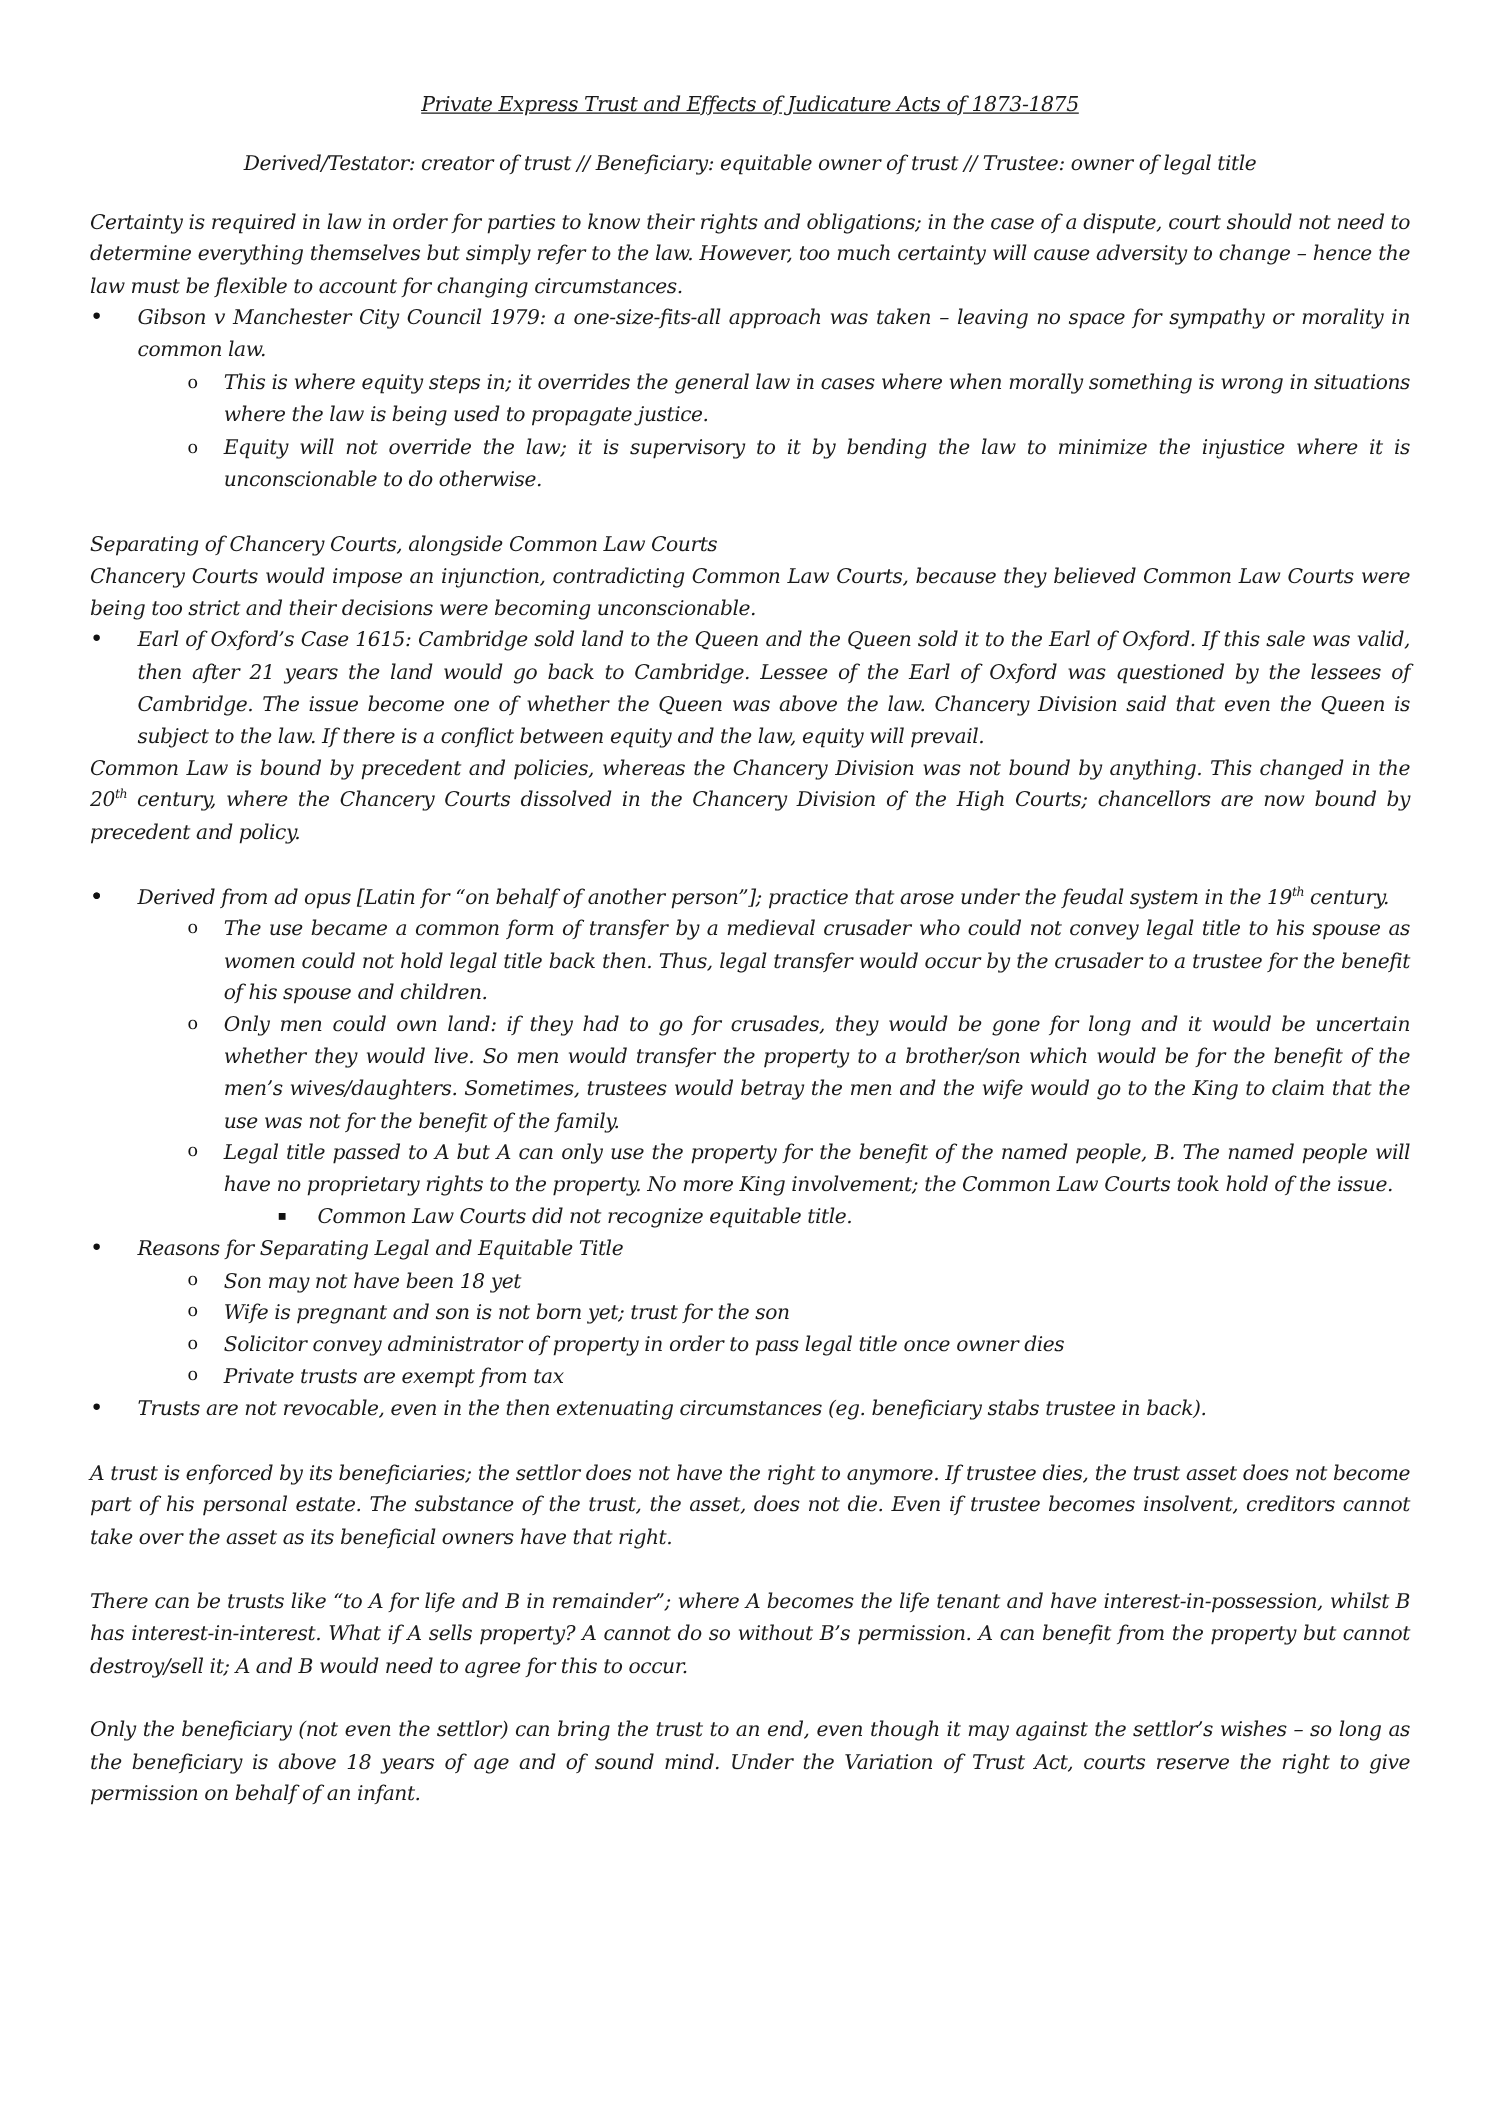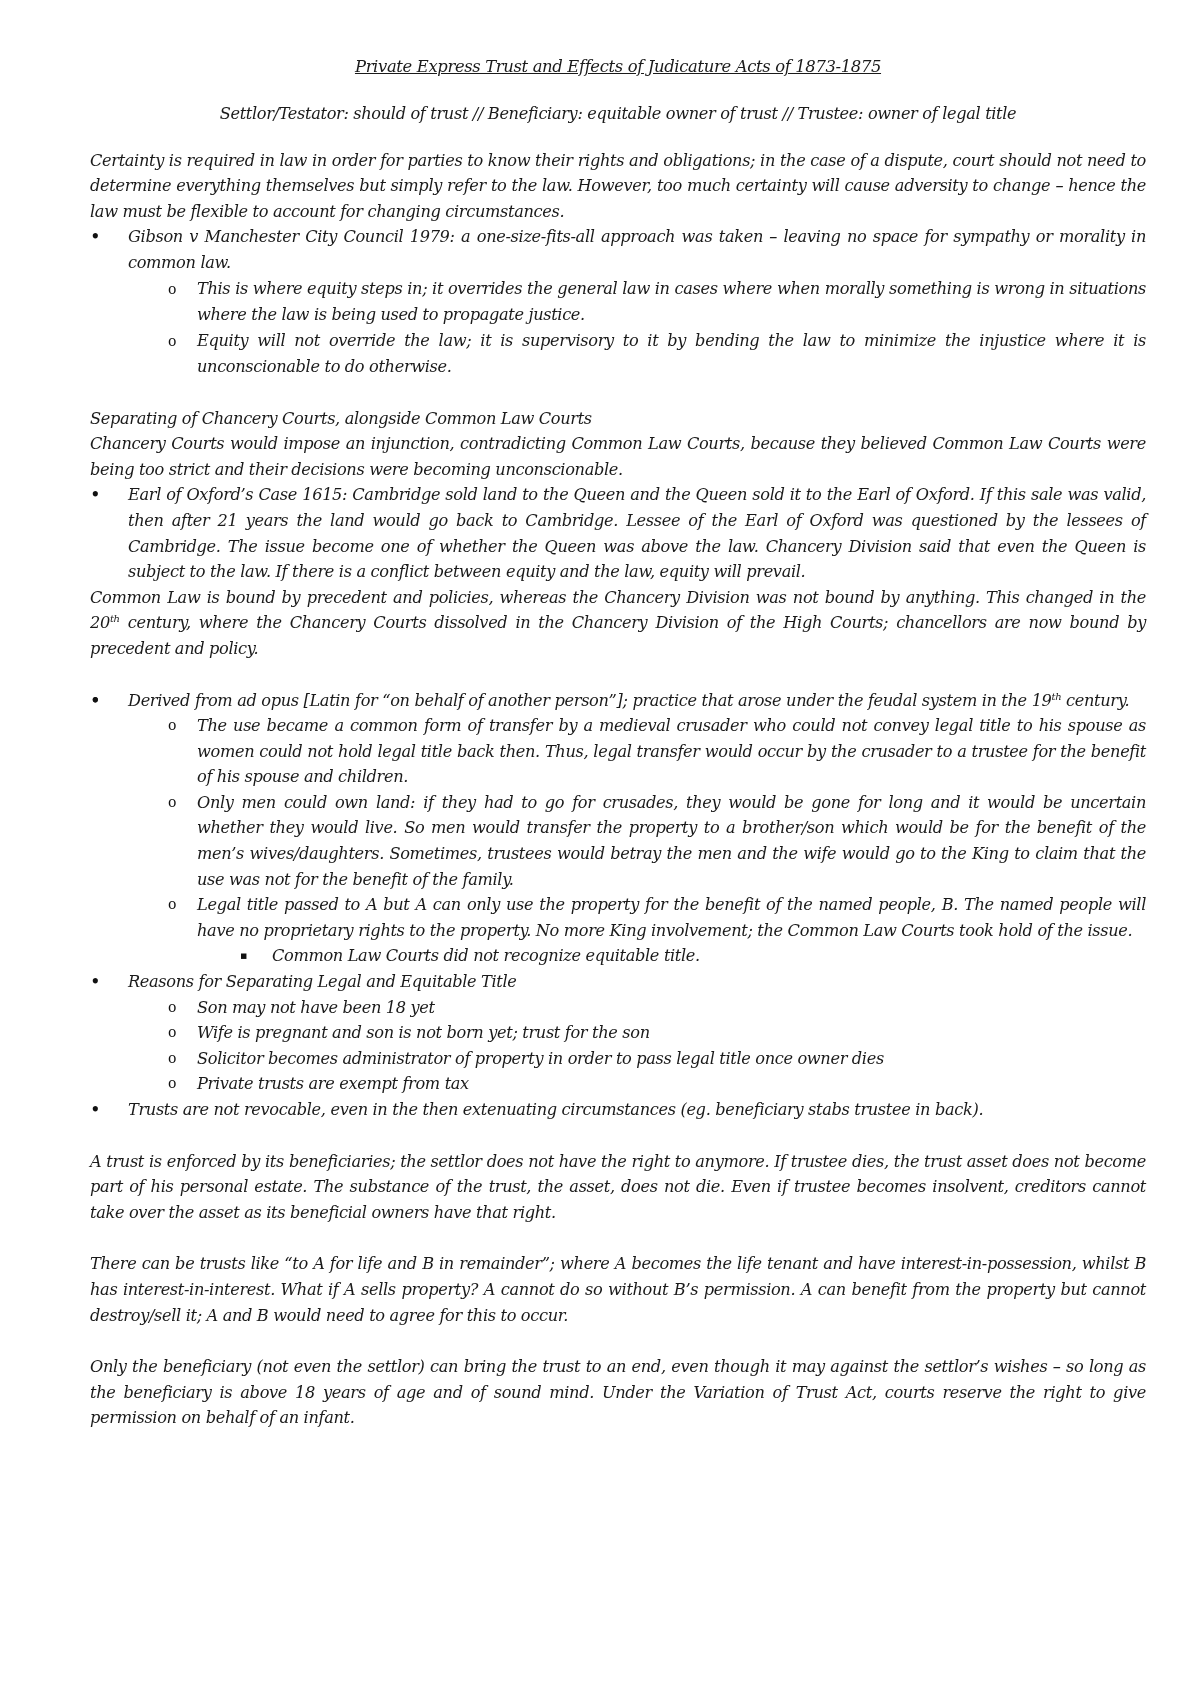--- a/index.html
+++ b/index.html
@@ -2,24 +2,23 @@
 <html><head>
 <meta charset="utf-8">
 <style>
   html, body { margin: 0; padding: 0; background: #ffffff; }
   body {
     width: 1200px; height: 1698px; overflow: hidden; position: relative;
     font-family: "DejaVu Serif", "Liberation Serif", serif;
     color: #1a1a1a;
   }
   .page {
-    position: absolute; left: 72px; top: 54px; width: 1056px;
+    position: absolute; left: 72px; top: 71px; width: 1056px;
     font-style: italic; font-size: 16.2px; line-height: 25.6px;
     letter-spacing: -0.35px;
-    margin-left: 18px;
   }
   .title {
     text-align: center; text-decoration: underline;
     font-size: 16.4px; margin: 0 0 21px 0; line-height: 26px;
   }
   .subtitle { text-align: center; margin: 0 0 21px 0; }
   p { margin: 0; text-align: justify; }
   .gap { height: 26px; }
   ul { list-style: none; margin: 0; padding: 0; }
   li { position: relative; text-align: justify; }
@@ -34,21 +33,21 @@
   .l3 > .bullet { left: 150px; top: 0; font-size: 11px; }
   .l2.spaced { margin: 0; line-height: 26px; }
   sup { font-size: 10px; line-height: 0; }
 </style>
 </head>
 <body>
 
 <div class="page">
 
   <div class="title">Private Express Trust and Effects of Judicature Acts of 1873-1875</div>
-  <div class="subtitle">Settlor/Testator: should of trust // Beneficiary: equitable owner of trust // Trustee: owner of legal title</div>
+  <div class="subtitle">Derived/Testator: creator of trust // Beneficiary: equitable owner of trust // Trustee: owner of legal title</div>
 
   <p>Certainty is required in law in order for parties to know their rights and obligations; in the case of a dispute, court should not need to determine everything themselves but simply refer to the law. However, too much certainty will cause adversity to change – hence the law must be flexible to account for changing circumstances.</p>
   <ul>
     <li class="l1">
       <span class="bullet">•</span>
       <span>Gibson v Manchester City Council 1979: a one-size-fits-all approach was taken – leaving no space for sympathy or morality in common law.</span>
     </li>
     <li class="l2 spaced">
       <span class="bullet">o</span>
       <span>This is where equity steps in; it overrides the general law in cases where when morally something is wrong in situations where the law is being used to propagate justice.</span>
@@ -104,21 +103,21 @@
     <li class="l2">
       <span class="bullet">o</span>
       <span>Son may not have been 18 yet</span>
     </li>
     <li class="l2">
       <span class="bullet">o</span>
       <span>Wife is pregnant and son is not born yet; trust for the son</span>
     </li>
     <li class="l2">
       <span class="bullet">o</span>
-      <span>Solicitor becomes administrator of property in order to pass legal title once owner dies</span>
+      <span>Solicitor convey administrator of property in order to pass legal title once owner dies</span>
     </li>
     <li class="l2">
       <span class="bullet">o</span>
       <span>Private trusts are exempt from tax</span>
     </li>
     <li class="l1">
       <span class="bullet">•</span>
       <span>Trusts are not revocable, even in the then extenuating circumstances (eg. beneficiary stabs trustee in back).</span>
     </li>
   </ul>

